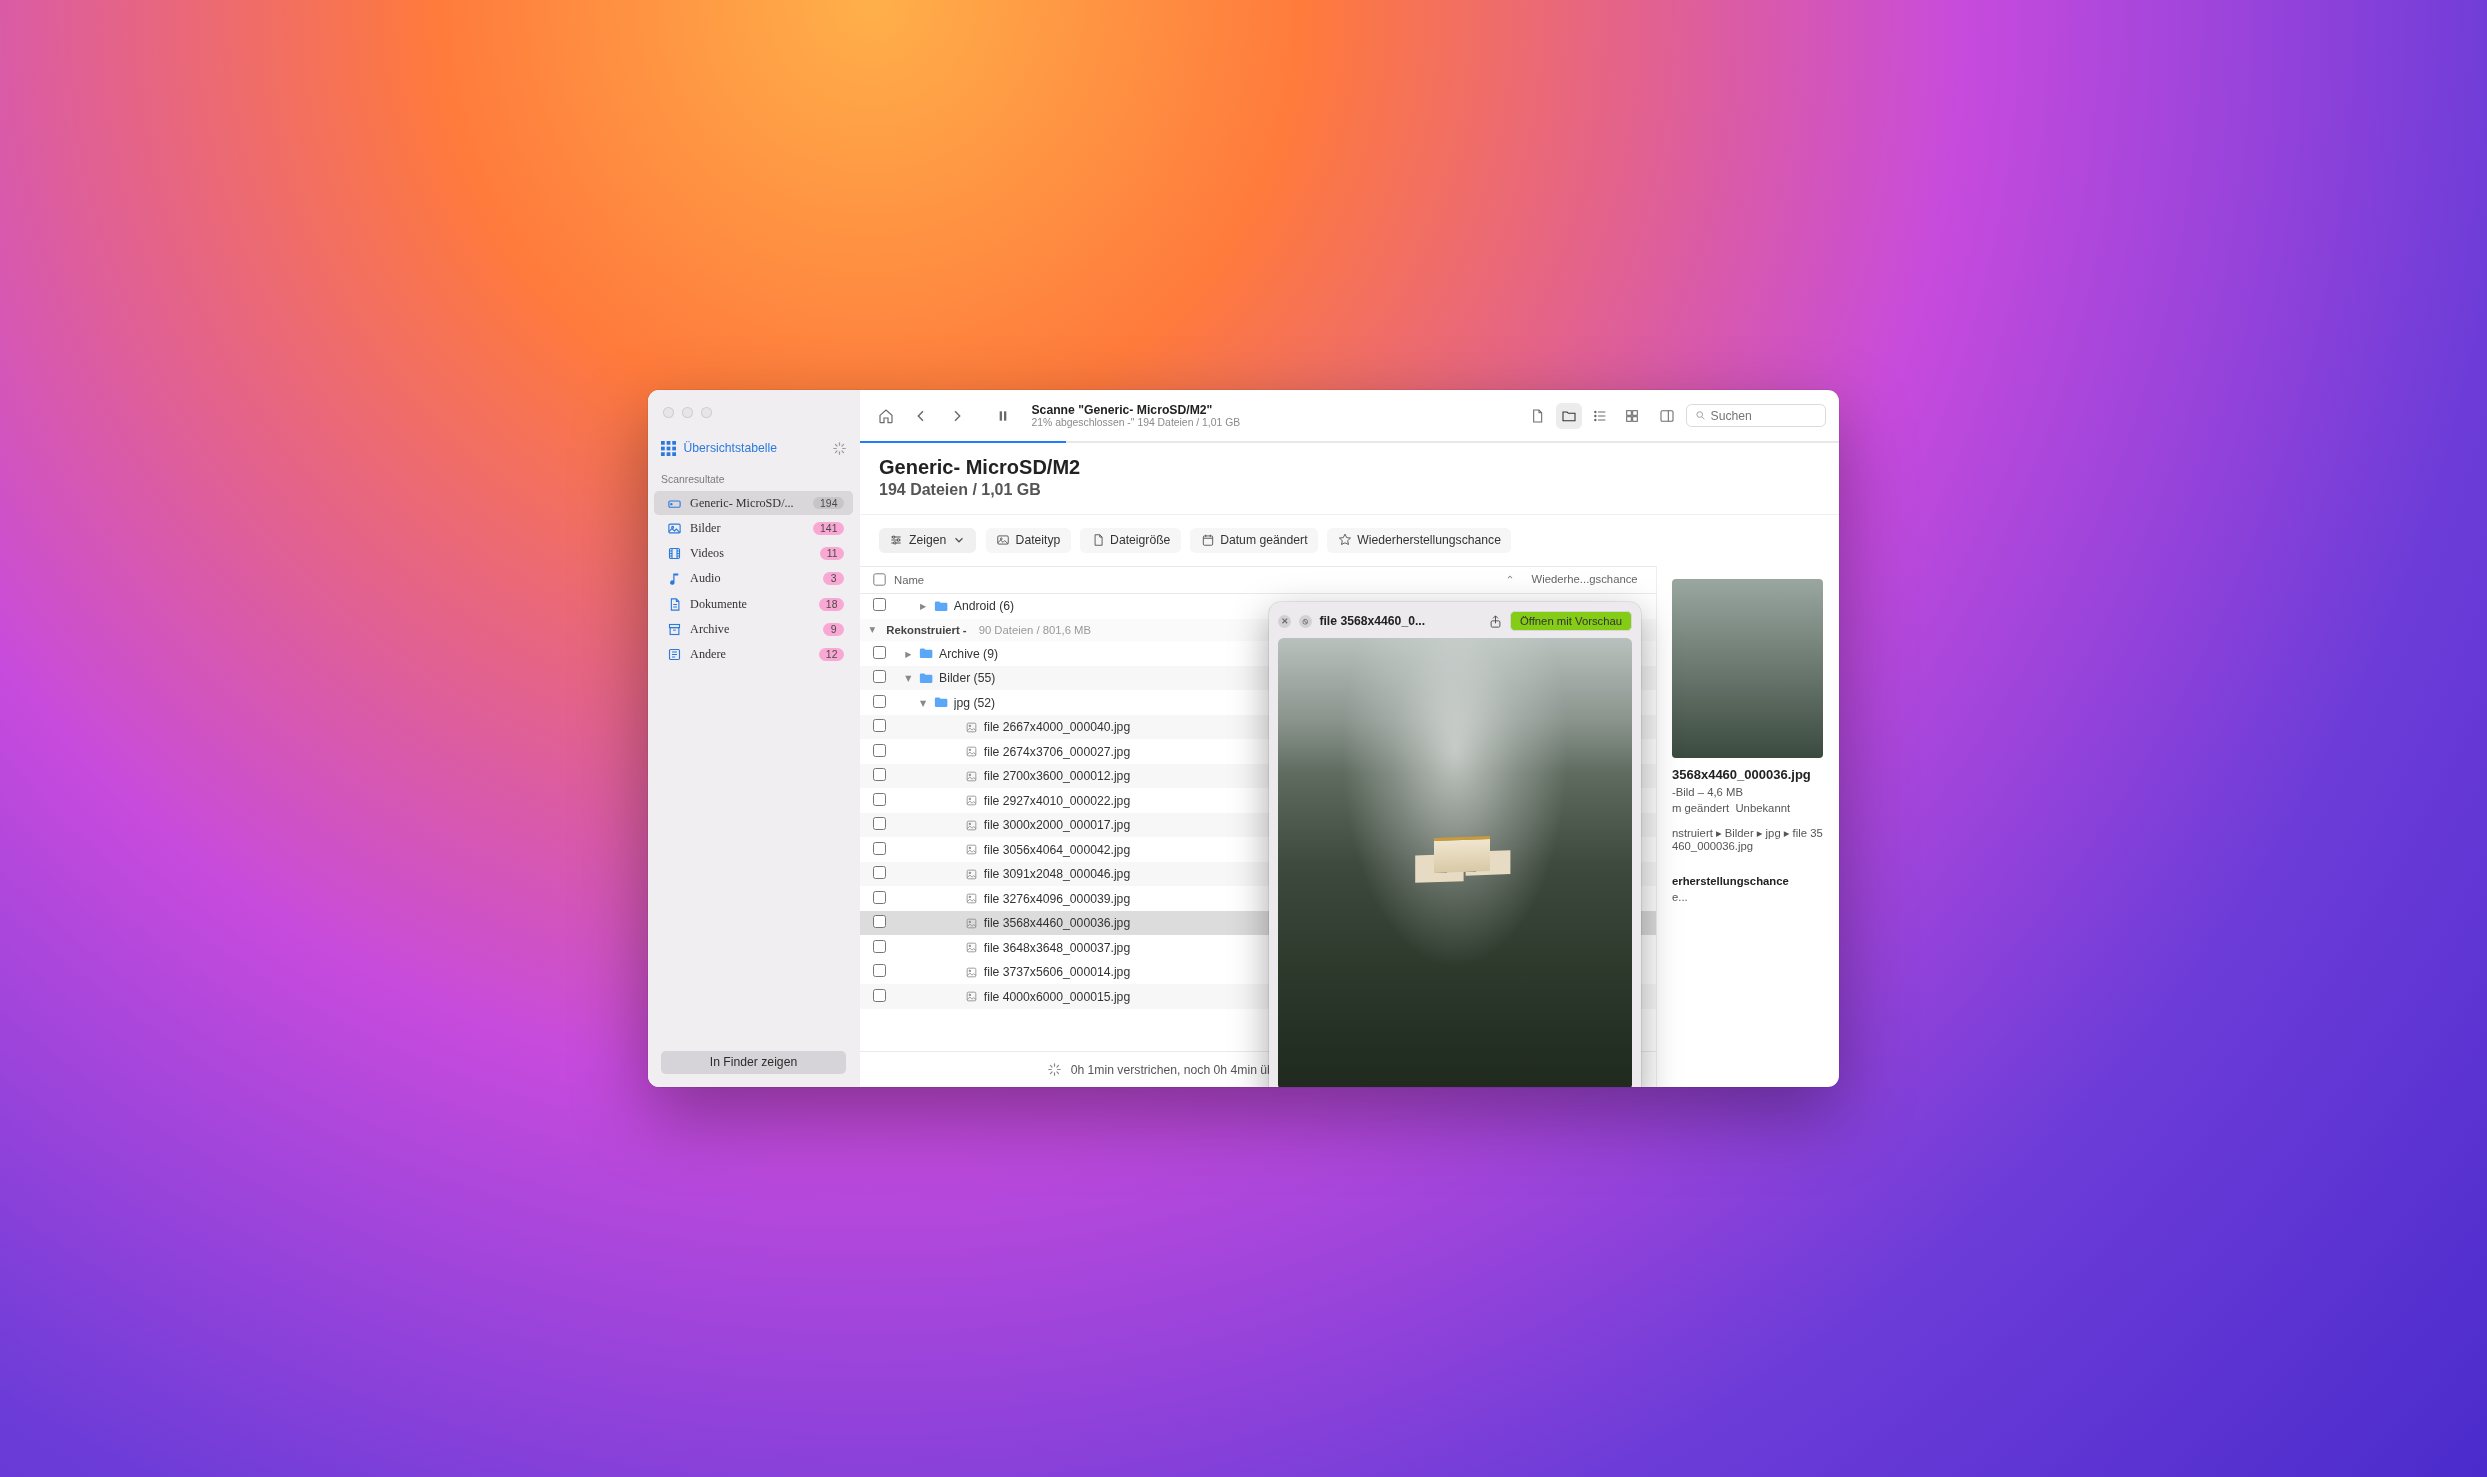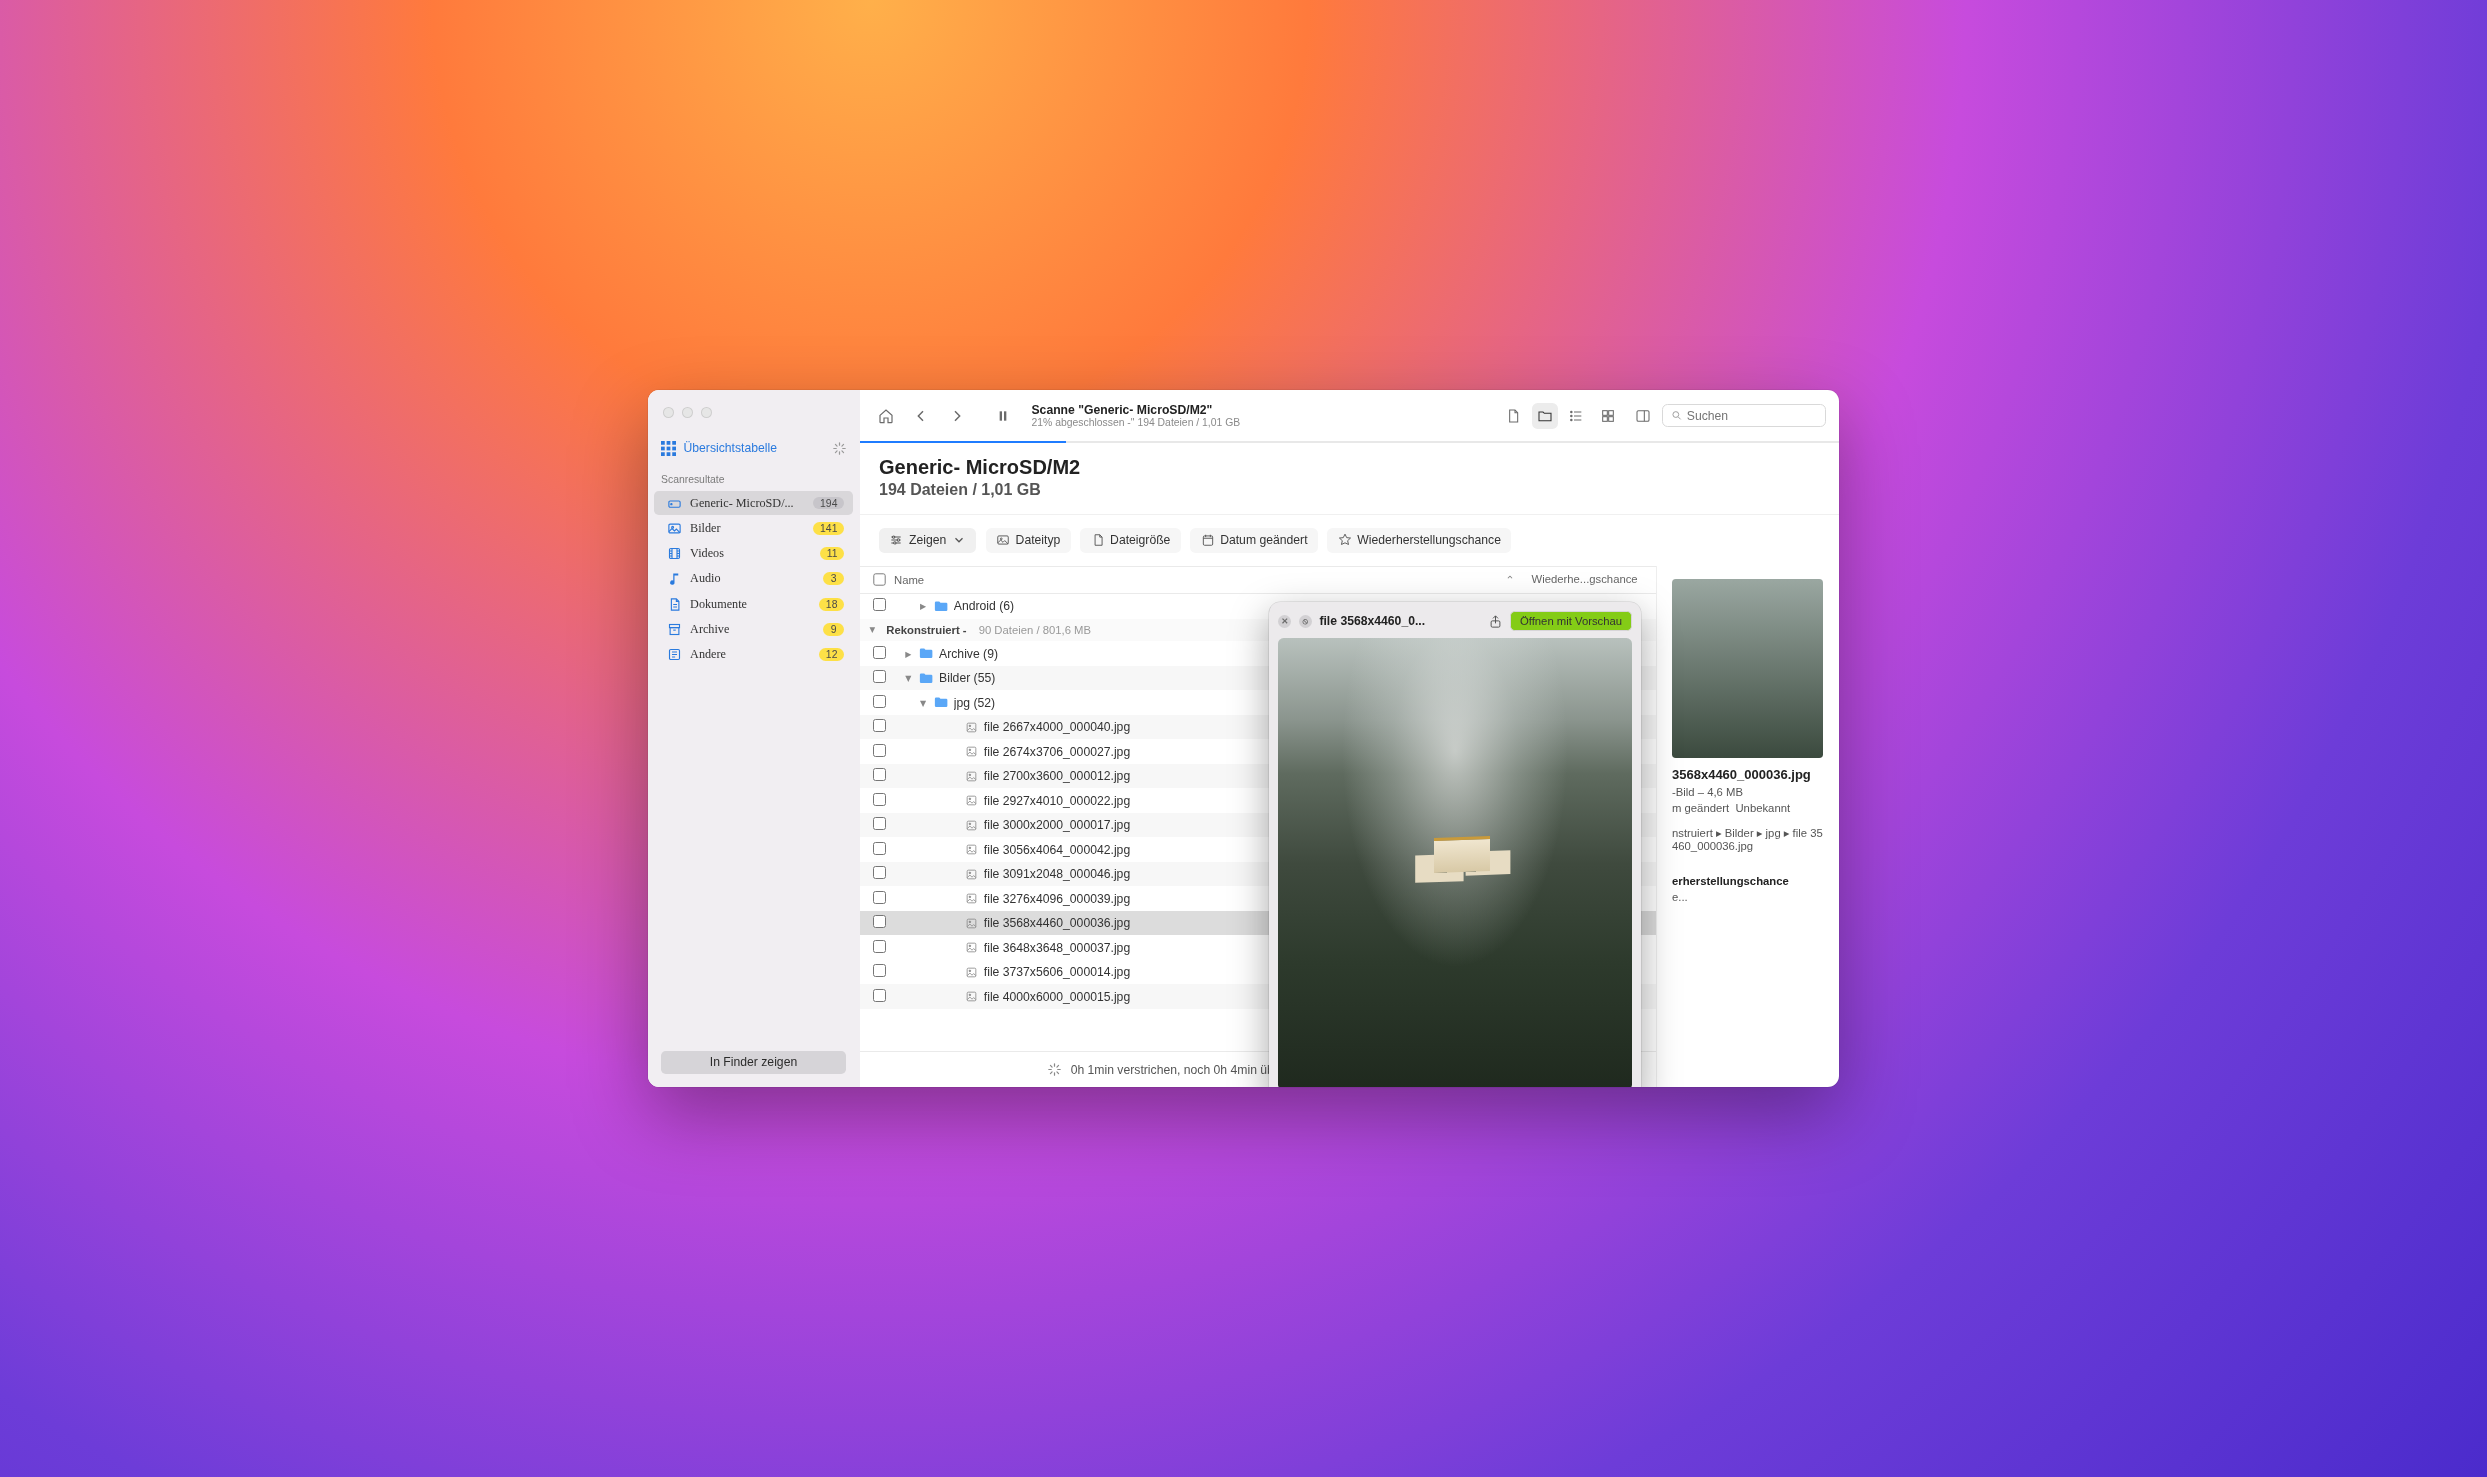--- a/index.html
+++ b/index.html
@@ -26,37 +26,37 @@
   .sidebar { width: 212px; background: #f1eef2; padding-top: 43px; display: flex; flex-direction: column; font-size: 12.2px; border-right: 0.9px solid rgba(0,0,0,0); }
   .sb-overview { display:flex; align-items:center; gap:7.5px; padding: 7.5px 13px 15px 13px; color:#2a7ade; font-weight:500;}
   .sb-overview .grid { width:15px; height:15px; color:#2a7ade;}
   .spinner { width:13px; height:13px; margin-left:auto; color:#999; animation: spin 1.5s linear infinite; }
   @keyframes spin { to { transform: rotate(360deg);} }
   .sb-heading { color:#7b7b7b; font-weight:400; font-size:10.4px; padding: 3.8px 13px 5.6px; }
   .sb-item { display:flex; align-items:center; gap:8.5px; padding: 4.7px 9.4px 4.7px 13px; margin: 0 5.6px 0.9px; border-radius:4.7px; color:#333; cursor:default;}
   .sb-item.sel { background:#d9d7da; }
   .sb-item .ico { width:15px; height:15px; color:#2a7ade; flex:none;}
   .sb-label { flex:1; white-space:nowrap; overflow:hidden; text-overflow:ellipsis;font-family:Liberation Serif, serif;}
-  .badge { background:#fde047; color:#4a4a4a; font-size:10.4px; padding:0.9px 6.6px; border-radius:9.4px; min-width:21px; text-align:center;}
+  .badge { background:#f9a8d4; color:#4a4a4a; font-size:10.4px; padding:0.9px 6.6px; border-radius:9.4px; min-width:21px; text-align:center;}
   .sb-item.sel .badge { background:#c7c5ca; }
   .sb-footer { margin-top:auto; padding: 0 13px 13px; }
   .sb-btn { width:100%; background:#d6d4d8; border:none; border-radius:4.7px; padding:4.7px 0; font-size:12.2px; color:#2b2b2b; }
 
   
   .main { flex:1; display:flex; flex-direction:column; min-width:0; }
   .toolbar { height:51px; display:flex; align-items:center; padding: 0 13px; gap:7.5px; }
   .tbtn { width:26px; height:26px; display:flex; align-items:center; justify-content:center; color:#6b6b6b; border-radius:5.6px;}
   .tbtn.active { background:#ececec; color:#333;}
   .tbtn svg { width:16px; height:16px; }
   .nav-group { display:flex; gap:9.4px; align-items:center; }
   .tb-title { margin-left: 7.5px; display:flex; flex-direction:column; }
   .tb-title .t1 { font-weight:700; font-size:12.2px; color:#222;}
   .tb-title .t2 { font-size:10.4px; color:#8a8a8a;}
   .tb-right { margin-left:auto; display:flex; gap:5.6px; align-items:center;}
-  .search { display:flex; align-items:center; gap:4.7px; border:0.9px solid #d9d9d9; border-radius:5.6px; padding:3.8px 7.5px; width:164px; color:#9a9a9a; font-size:12.2px;}
+  .search { display:flex; align-items:center; gap:4.7px; border:0.9px solid #d9d9d9; border-radius:5.6px; padding:3.8px 7.5px; width:140px; color:#9a9a9a; font-size:12.2px;}
   .search svg { width:13px; height:13px;}
   .search input { border:none; outline:none; width:100%; font-size:12.2px; background:transparent;}
 
   .progress { height:1.9px; background:#e8e8e8; position:relative;}
   .progress .bar { height:100%; background:#1f7cff; width:21%; }
 
   .panel-head { padding: 13px 19px 15px; border-bottom:0.9px solid #f0f0f0;}
   .panel-head h1 { font-size:20px; font-weight:800; color:#222;}
   .panel-head h2 { font-size:16px; font-weight:700; color:#555; margin-top:1.9px;}
 

